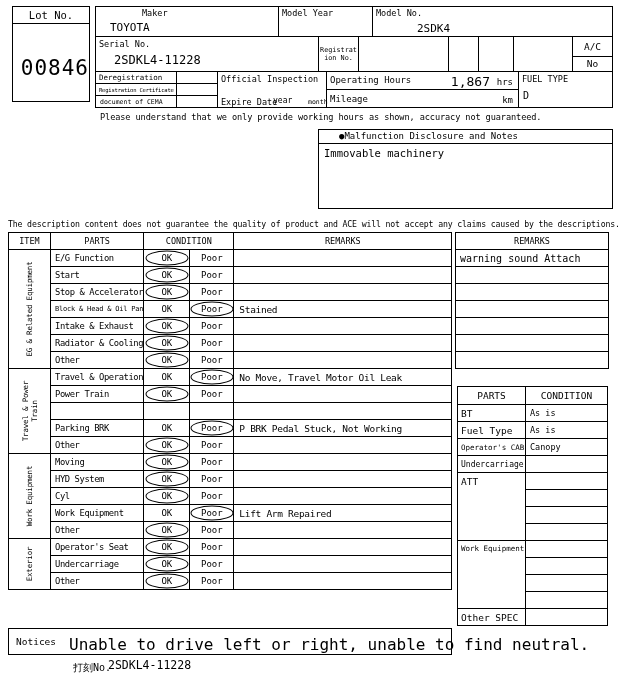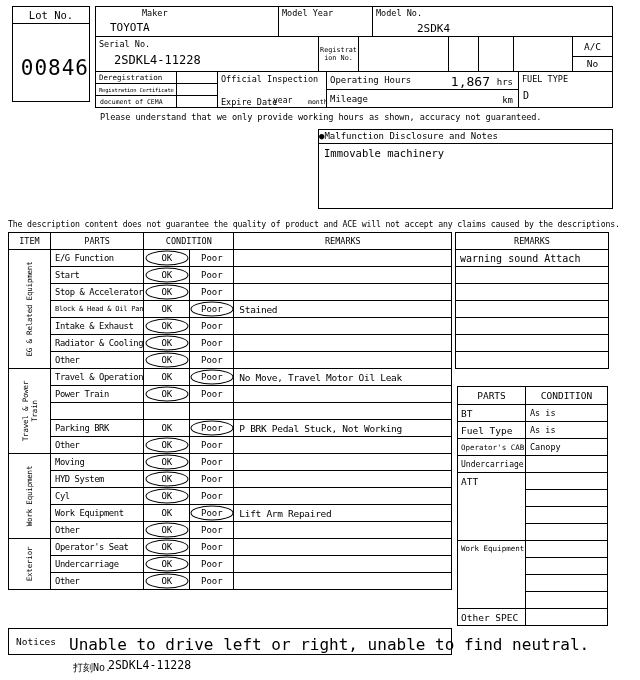--- a/index.html
+++ b/index.html
@@ -24,21 +24,21 @@
   .acno { text-align:center; font-size:9.5px; }
   .sm75 { font-size:7.5px; line-height:12px; padding-left:3px; white-space:nowrap; }
   .sm55 { font-size:5.5px; letter-spacing:-0.2px; line-height:12px; padding-left:3px; white-space:nowrap; }
   .sm65 { font-size:6.5px; line-height:12px; padding-left:4px; white-space:nowrap; }
 
   
   .disc1 { position:absolute; left:100px; top:112px; font-size:8.6px; letter-spacing:-0.1px; white-space:nowrap; }
   .disc2 { position:absolute; left:8px; top:219px; font-size:8.2px; letter-spacing:-0.15px; white-space:nowrap; }
 
   
-  .mal-t { position:absolute; left:318px; top:129px; width:295px; height:15px; border:1px solid #000; font-size:9px; line-height:13px; padding-left:0; white-space:nowrap; }
+  .mal-t { position:absolute; left:318px; top:129px; width:295px; height:15px; border:1px solid #000; font-size:9px; line-height:13px; padding-left:20px; white-space:nowrap; }
   .mal-b { position:absolute; left:318px; top:143px; width:295px; height:66px; border:1px solid #000; font-size:10.5px; padding:3px 0 0 5px; }
 
   
   table { border-collapse:collapse; table-layout:fixed; }
   .itable { position:absolute; left:8px; top:232px; border:1.5px solid #000; }
   .itable th, .itable td { border:1px solid #000; height:17px; padding:0; font-weight:normal; }
   .itable th { font-size:8.5px; }
   td.part { font-size:8.8px; letter-spacing:-0.4px; padding-left:4px; white-space:nowrap; overflow:visible; }
   td.part.sm { font-size:7px; letter-spacing:-0.2px; }
   td.cond { text-align:center; font-size:9px; }

